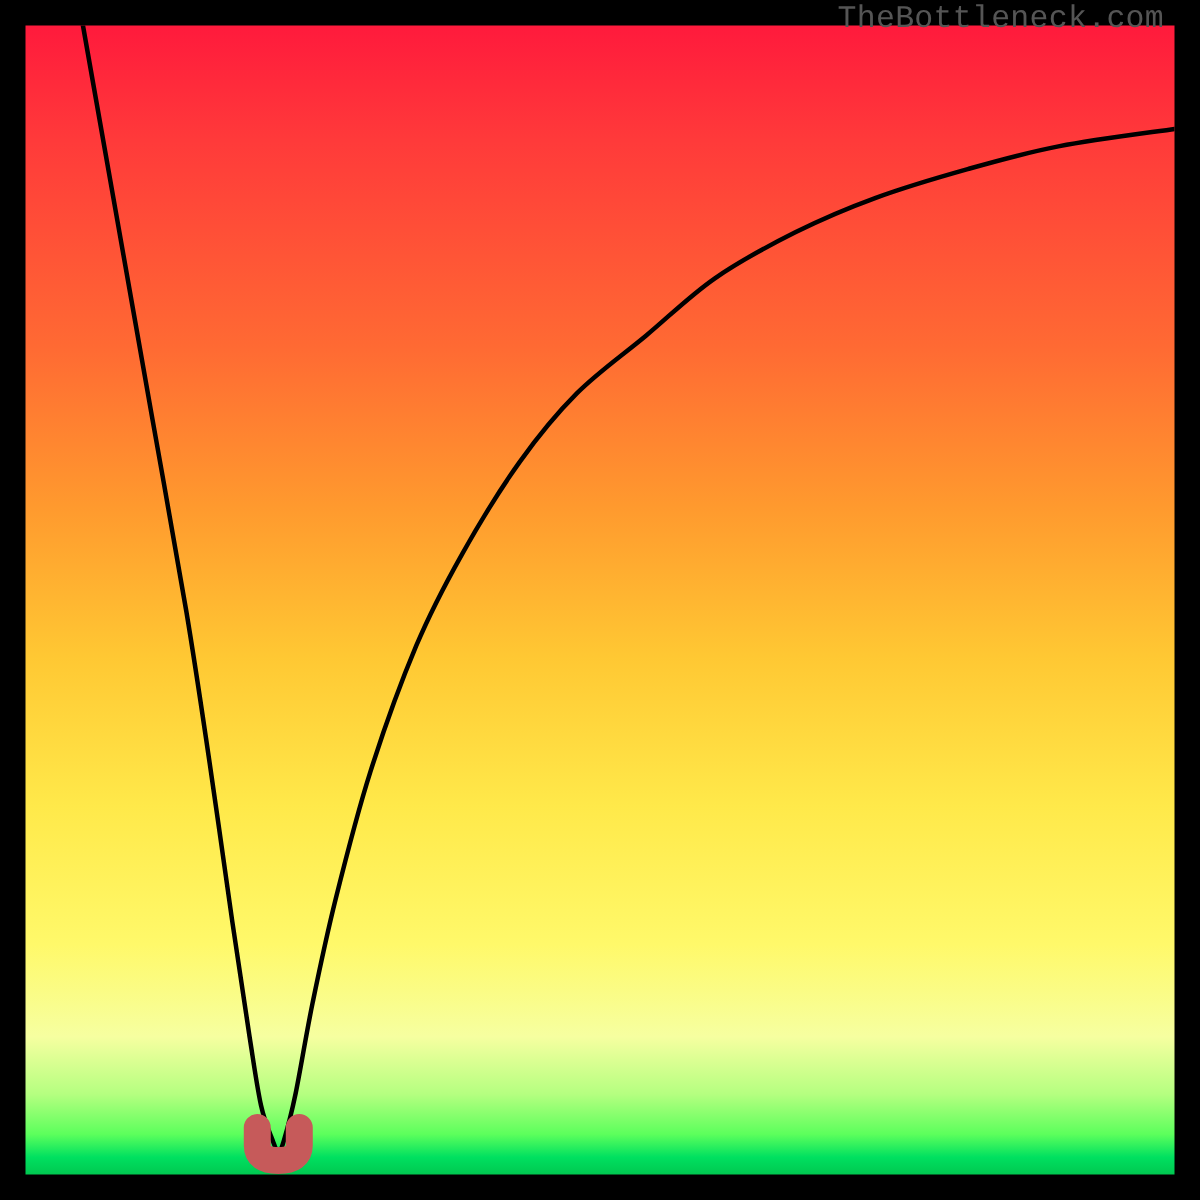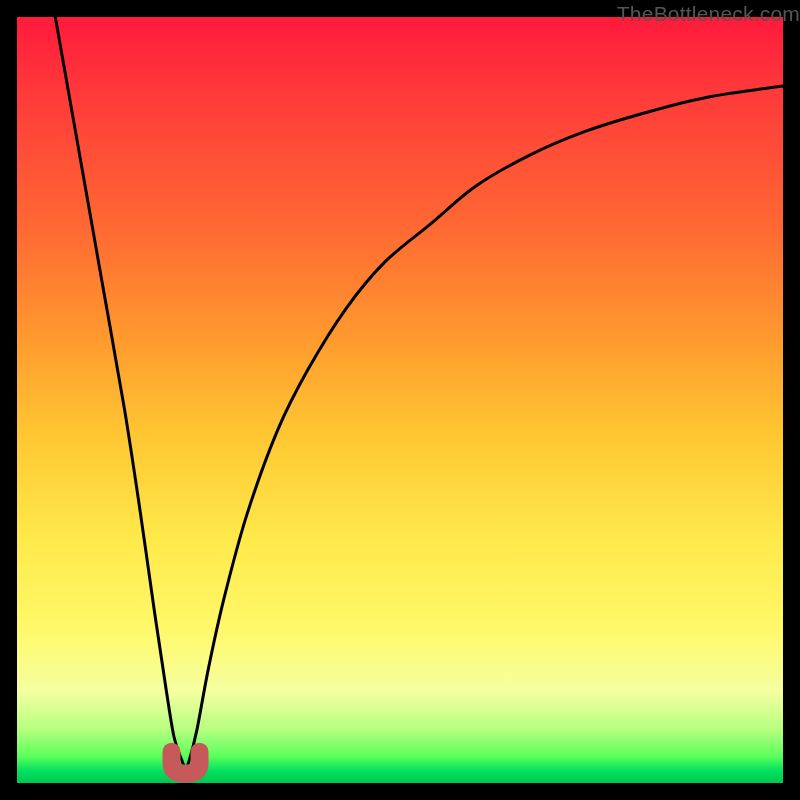--- a/index.html
+++ b/index.html
@@ -36,26 +36,27 @@
       #b5ff80 93%,
       #5cff5c 96.5%,
       #00e060 98.5%,
       #00c850 100%
     );
     overflow: hidden;
   }
   .watermark {
     position: absolute;
     top: 2px;
-    right: 0;
+    right: 24px;
     color: #555555;
     font-size: 21px;
     letter-spacing: 0.2px;
     font-weight: 400;
     user-select: none;
+    font-family: Liberation Mono, monospace;
   }
   svg.curve {
     position: absolute;
     left: 0;
     top: 0;
     width: 766px;
     height: 766px;
     overflow: visible;
   }
 </style>

